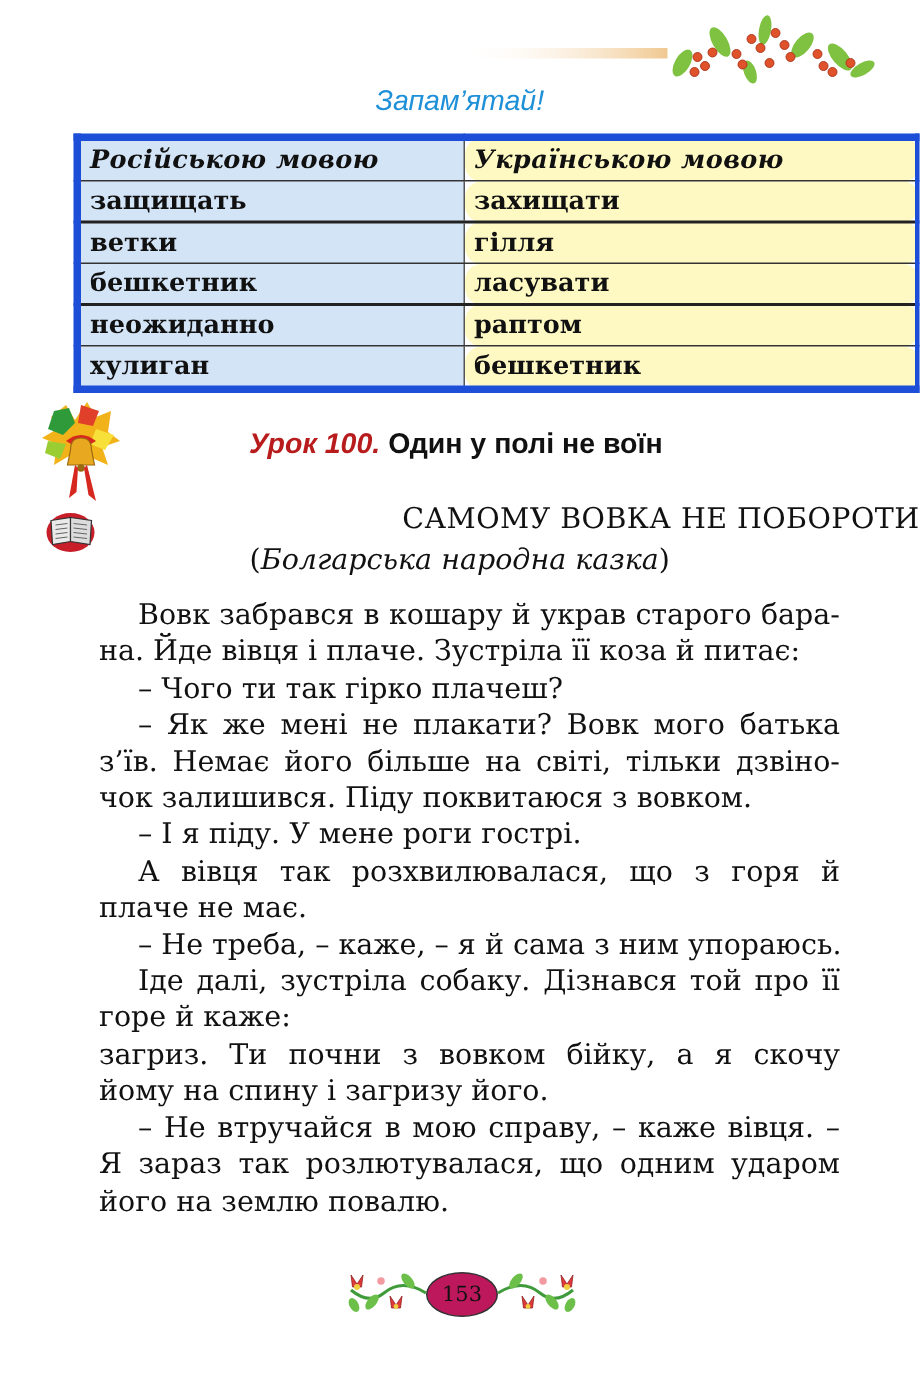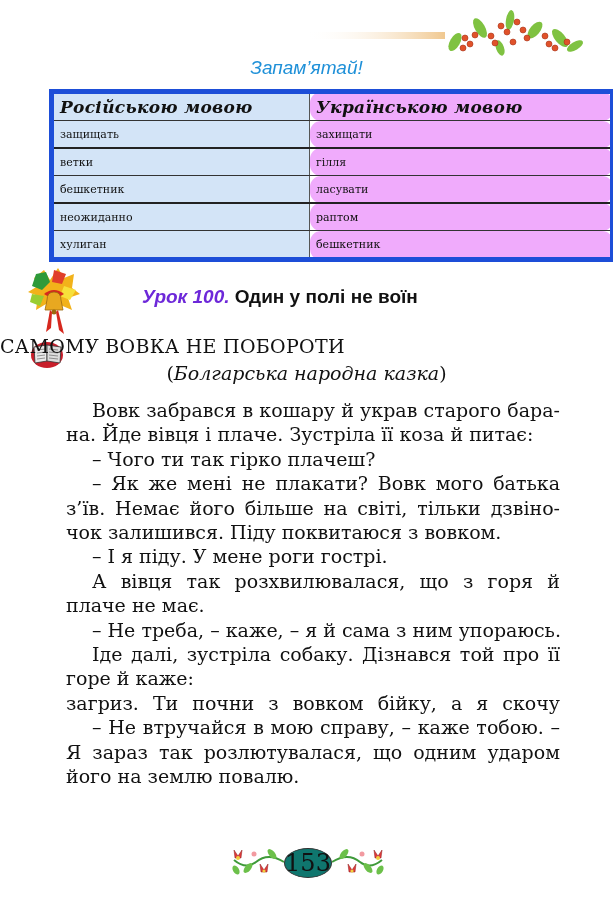--- a/index.html
+++ b/index.html
@@ -7,47 +7,47 @@
            font-family: "DejaVu Serif", "Liberation Serif", serif; color: #111; }
 
     .top-ornament { position: absolute; left: 305px; top: 8px; width: 280px; height: 50px; }
     .remember { position: absolute; left: 0; width: 613px; top: 57px; text-align: center;
                 font-family: "Liberation Sans", sans-serif; font-style: italic; font-size: 19px;
                 color: #1e90d8; }
 
     .vocab-table { position: absolute; left: 49px; top: 89px; width: 566px;
                    border-collapse: collapse; border: 5px solid #1d4ed8; }
     .vocab-table td, .vocab-table th { border: 1px solid #333; height: 26px; padding: 0 6px;
-                   font-size: 11px; text-align: left; font-weight: normal; }
+                   font-size: 17px; text-align: left; font-weight: bold; }
     .vocab-table tr.thick td { border-top: 2px solid #222; }
     .col-ru { background: #d3e4f7; width: 243px; border-right: 1px solid #555 !important; }
-    .col-uk { background: #f0abfc; border-radius: 11px; }
+    .col-uk { background: #fef9c3; border-radius: 11px; }
     .vocab-table th { font-style: italic; font-weight: bold; font-size: 17px; letter-spacing: 0.3px; }
 
     .lesson-icon { position: absolute; left: 28px; top: 268px; width: 52px; height: 68px; }
     .reading-icon { position: absolute; left: 30px; top: 337px; width: 36px; height: 32px; }
 
     .lesson-title { position: absolute; left: 142px; top: 286px; font-family: "Liberation Sans", sans-serif;
                     font-size: 19px; font-weight: bold; color: #111; }
-    .lesson-title .num { color: #6d28d9; font-style: italic; }
-
-    .story-title { position: absolute; left: 0; width: 613px; top: 335px; text-align: left;
+    .lesson-title .num { color: #b91c1c; font-style: italic; margin-left: 24px; }
+
+    .story-title { position: absolute; left: 0; width: 613px; top: 335px; text-align: right;
                    font-size: 19px; letter-spacing: 0.3px; }
     .story-subtitle { position: absolute; left: 0; width: 613px; top: 362px; text-align: center;
                       font-size: 19px; }
     .story-subtitle i { font-style: italic; }
 
     .story { position: absolute; left: 48px; top: 398px; width: 512px; font-size: 19px; line-height: 24.4px; }
     .story .line { display: block; text-align: justify; text-align-last: justify; white-space: nowrap; margin-left: 18px; }
     .story .line.last { text-align-last: left; }
 
     .page-footer { position: absolute; left: 228px; top: 846px; width: 160px; height: 32px; }
     .page-number { position: absolute; left: 284px; top: 848px; width: 46px; height: 28px; border-radius: 50%;
-                   background: #0f766e; border: 1px solid #333; text-align: center; line-height: 28px;
-                   font-size: 24px; color: #111; }
+                   background: #be185d; border: 1px solid #333; text-align: center; line-height: 28px;
+                   font-size: 14px; color: #111; }
   </style>
 </head>
 <body>
 
 <svg class="top-ornament" viewBox="0 0 280 50">
   <defs>
     <linearGradient id="stem" x1="0" x2="1">
       <stop offset="0" stop-color="#fff" stop-opacity="0"></stop>
       <stop offset="1" stop-color="#f0c890"></stop>
     </linearGradient>
@@ -159,21 +159,22 @@
     <span class="line" style="padding-left: 26px;">– Як же мені не плакати? Вовк мого батька</span>
     <span class="line">з’їв. Немає його більше на світі, тільки дзвіно-</span>
     <span class="line last">чок залишився. Піду поквитаюся з вовком.</span>
     <span class="line last" style="padding-left: 26px;">– І я піду. У мене роги гострі.</span>
     <span class="line" style="padding-left: 26px;">А вівця так розхвилювалася, що з горя й</span>
     <span class="line last">плаче не має.</span>
     <span class="line last" style="padding-left: 26px;">– Не треба, – каже, – я й сама з ним упораюсь.</span>
     <span class="line" style="padding-left: 26px;">Іде далі, зустріла собаку. Дізнався той про її</span>
     <span class="line last">горе й каже:</span>
     <span class="line">загриз. Ти почни з вовком бійку, а я скочу</span>
-    <span class="line" style="padding-left: 26px;">– Не втручайся в мою справу, – каже тобою. –</span>
+    <span class="line last">йому на спину і загризу його.</span>
+    <span class="line" style="padding-left: 26px;">– Не втручайся в мою справу, – каже вівця. –</span>
     <span class="line">Я зараз так розлютувалася, що одним ударом</span>
     <span class="line last">його на землю повалю.</span>
   </div>
 
 <svg class="page-footer" viewBox="0 0 160 32">
   <g fill="none" stroke="#3f9a3a" stroke-width="2">
     <path d="M56 16 Q40 6 28 16 Q18 24 6 14"></path>
     <path d="M104 16 Q120 6 132 16 Q142 24 154 14"></path>
   </g>
   <g fill="#6cc04a">

